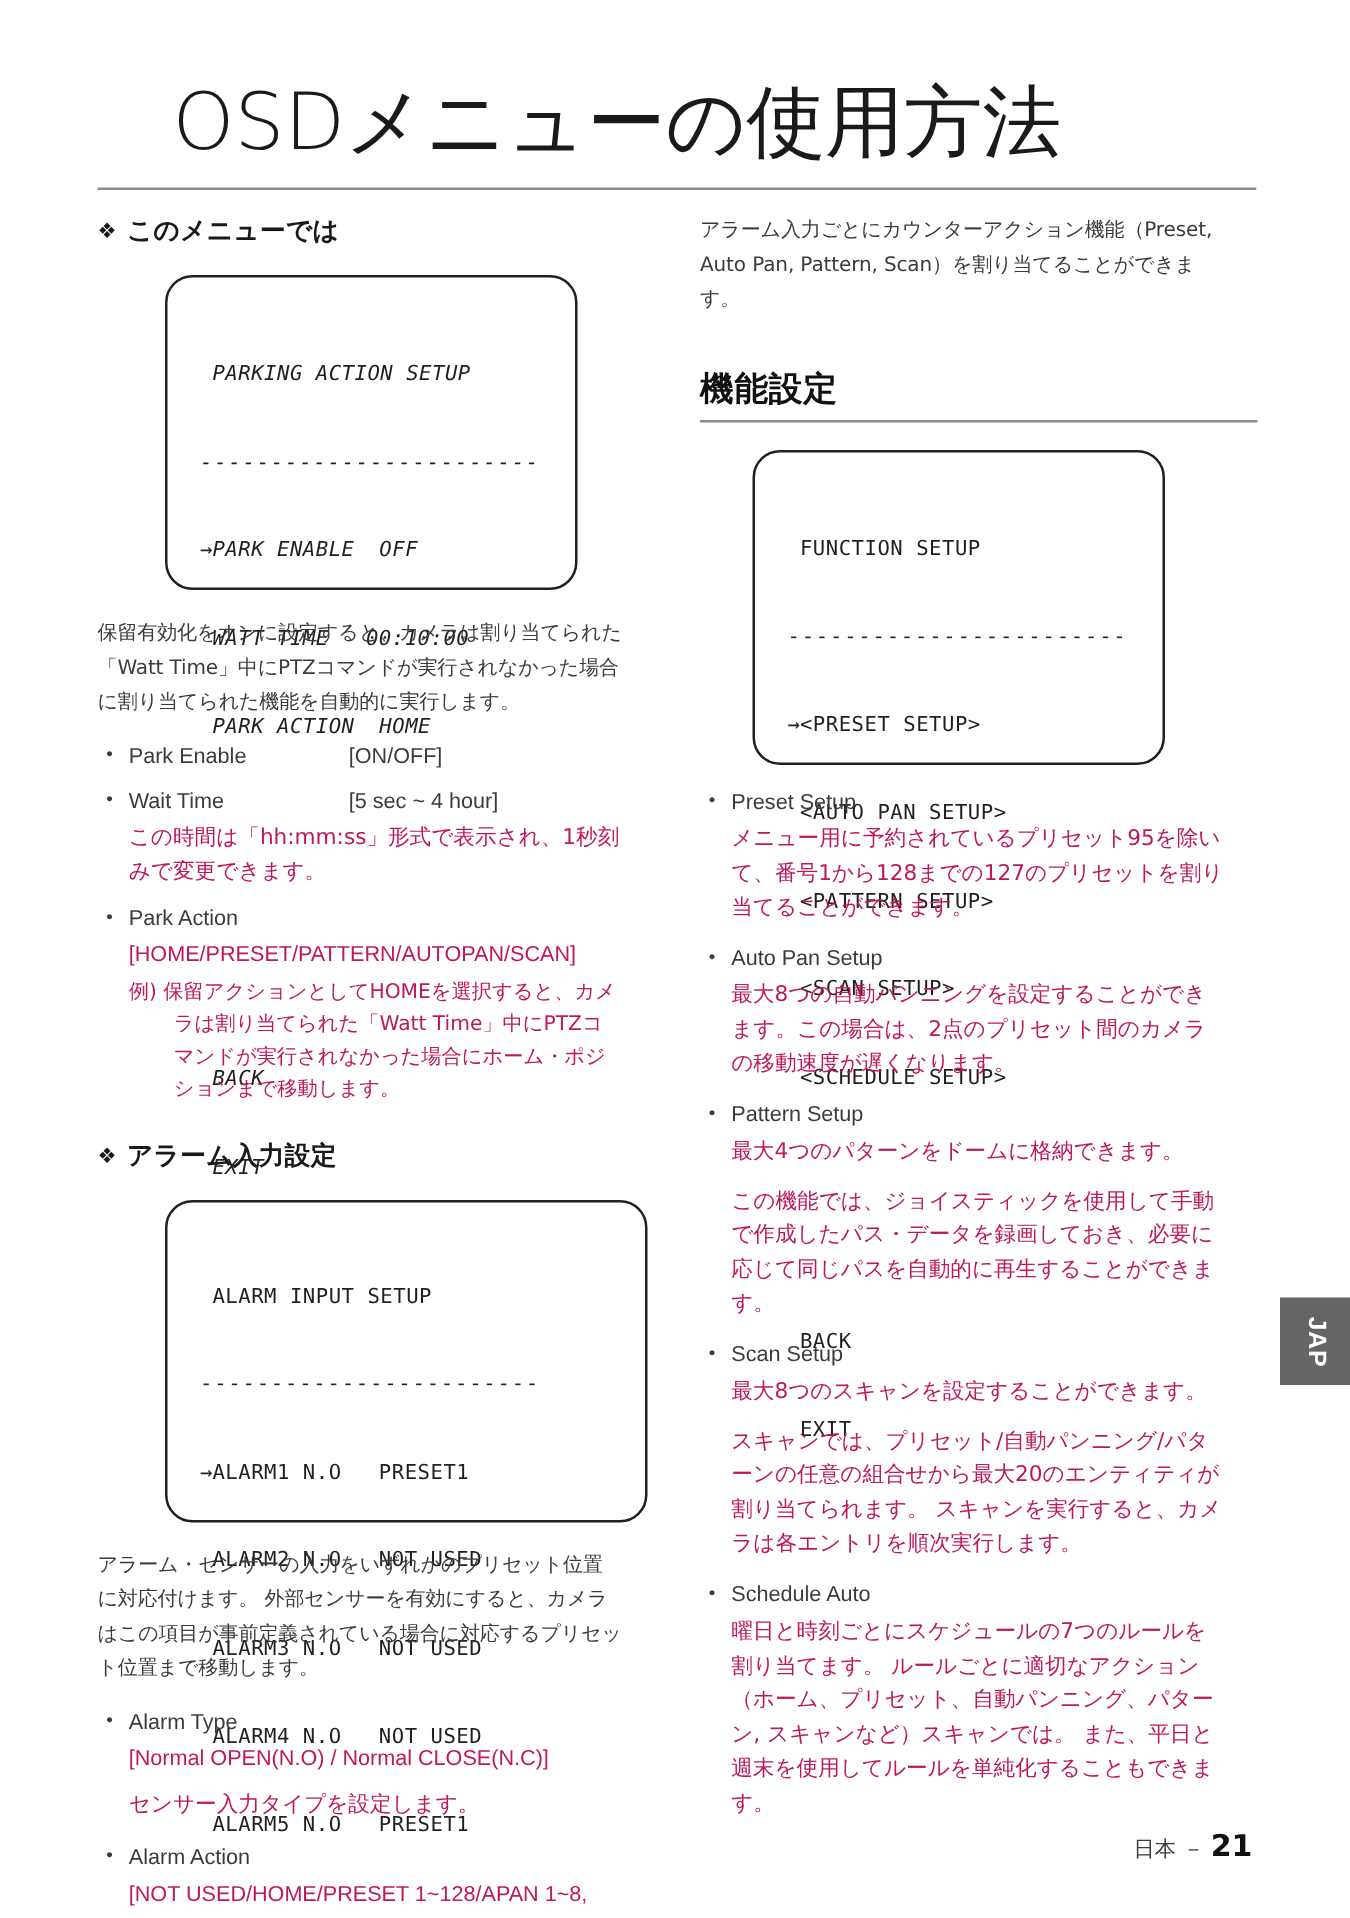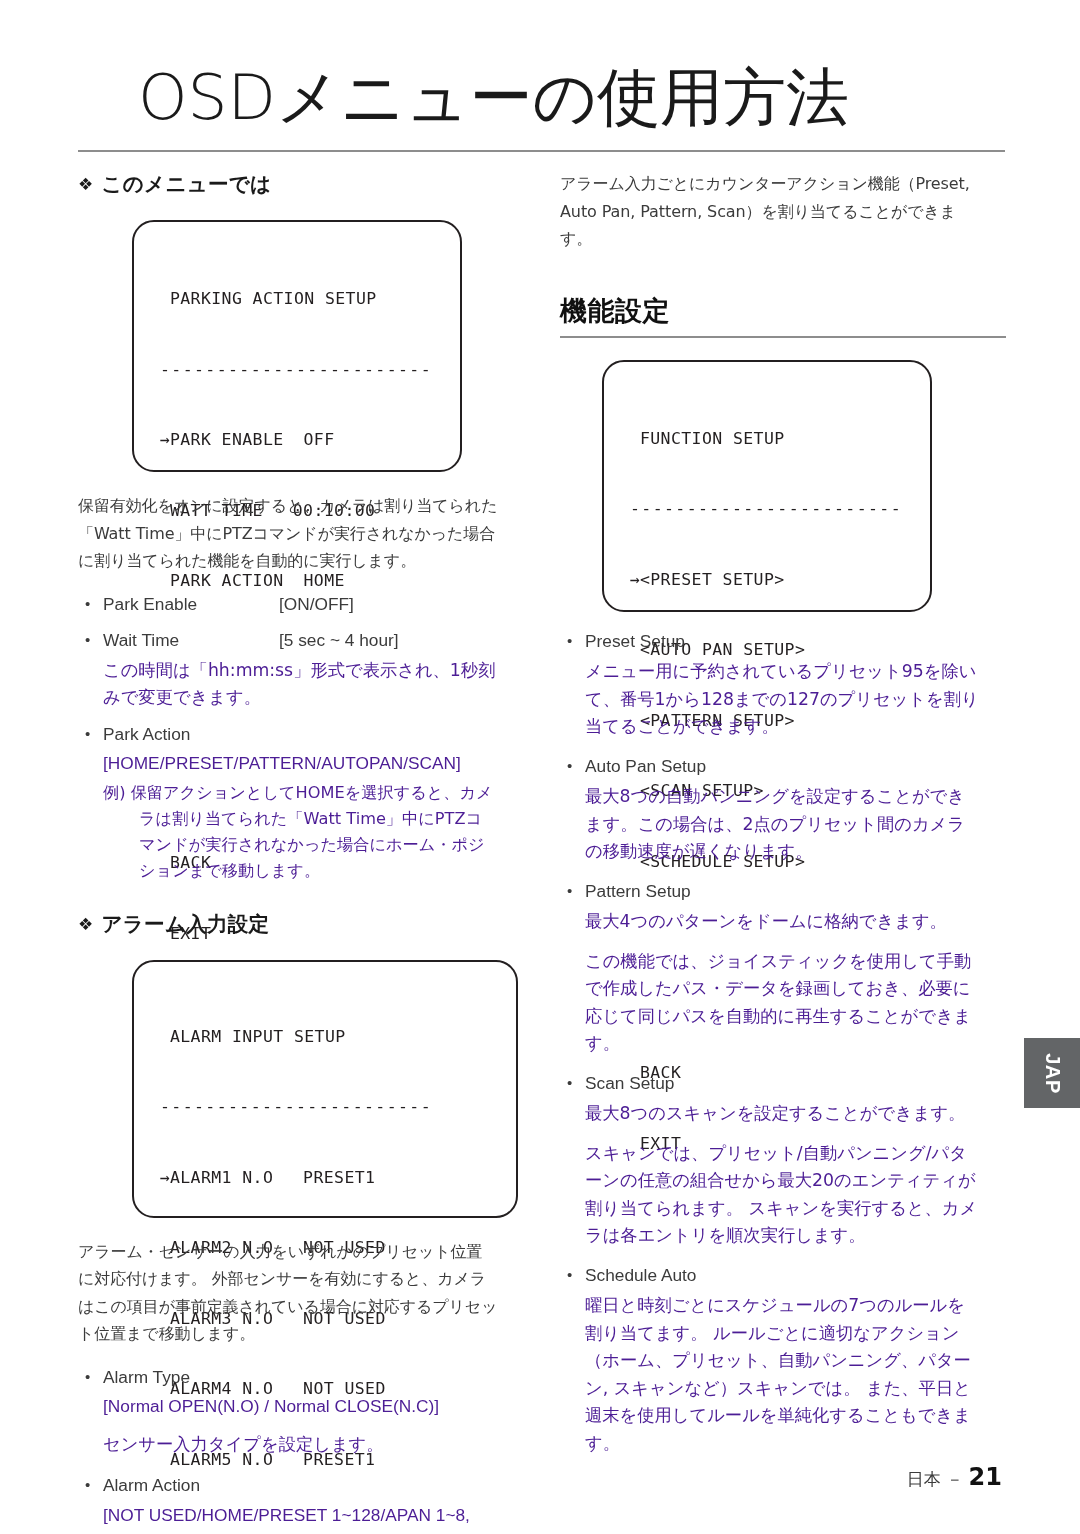--- a/index.html
+++ b/index.html
@@ -102,20 +102,21 @@
   }
   .osd .line { padding-left: 26px; }
   .osd .arrowcol { display: inline-block; width: 1ch; }
   .osd .dash { letter-spacing: 1.4px; }
   .osd .spacer { display: block; }
 
   .osd-parking {
     width: 330px;
     height: 252px;
     margin: 0 16px 0 54px;
+    font-style: italic;
   }
   .osd-alarm {
     width: 386px;
     height: 258px;
     margin: 0 0 0 54px;
     padding-top: 16px;
   }
   .osd-function {
     width: 330px;
     height: 252px;
@@ -158,21 +159,21 @@
     min-width: 176px;
     font-family: "Liberation Sans", "DejaVu Sans", sans-serif;
   }
   .val {
     font-family: "Liberation Sans", "DejaVu Sans", sans-serif;
   }
   .sub {
     margin: 2px 0 0 0;
     font-size: 17.3px;
     line-height: 27.5px;
-    color: #4c1d95;
+    color: #be185d;
     font-family: "DejaVu Sans", "Liberation Sans", sans-serif;
   }
   .sub.en { font-family: "Liberation Sans", "DejaVu Sans", sans-serif; }
   .sub.ex {
     padding-left: 0;
     text-indent: 0;
   }
   .sub.ex .ex-body {
     display: block;
     padding-left: 36px;

